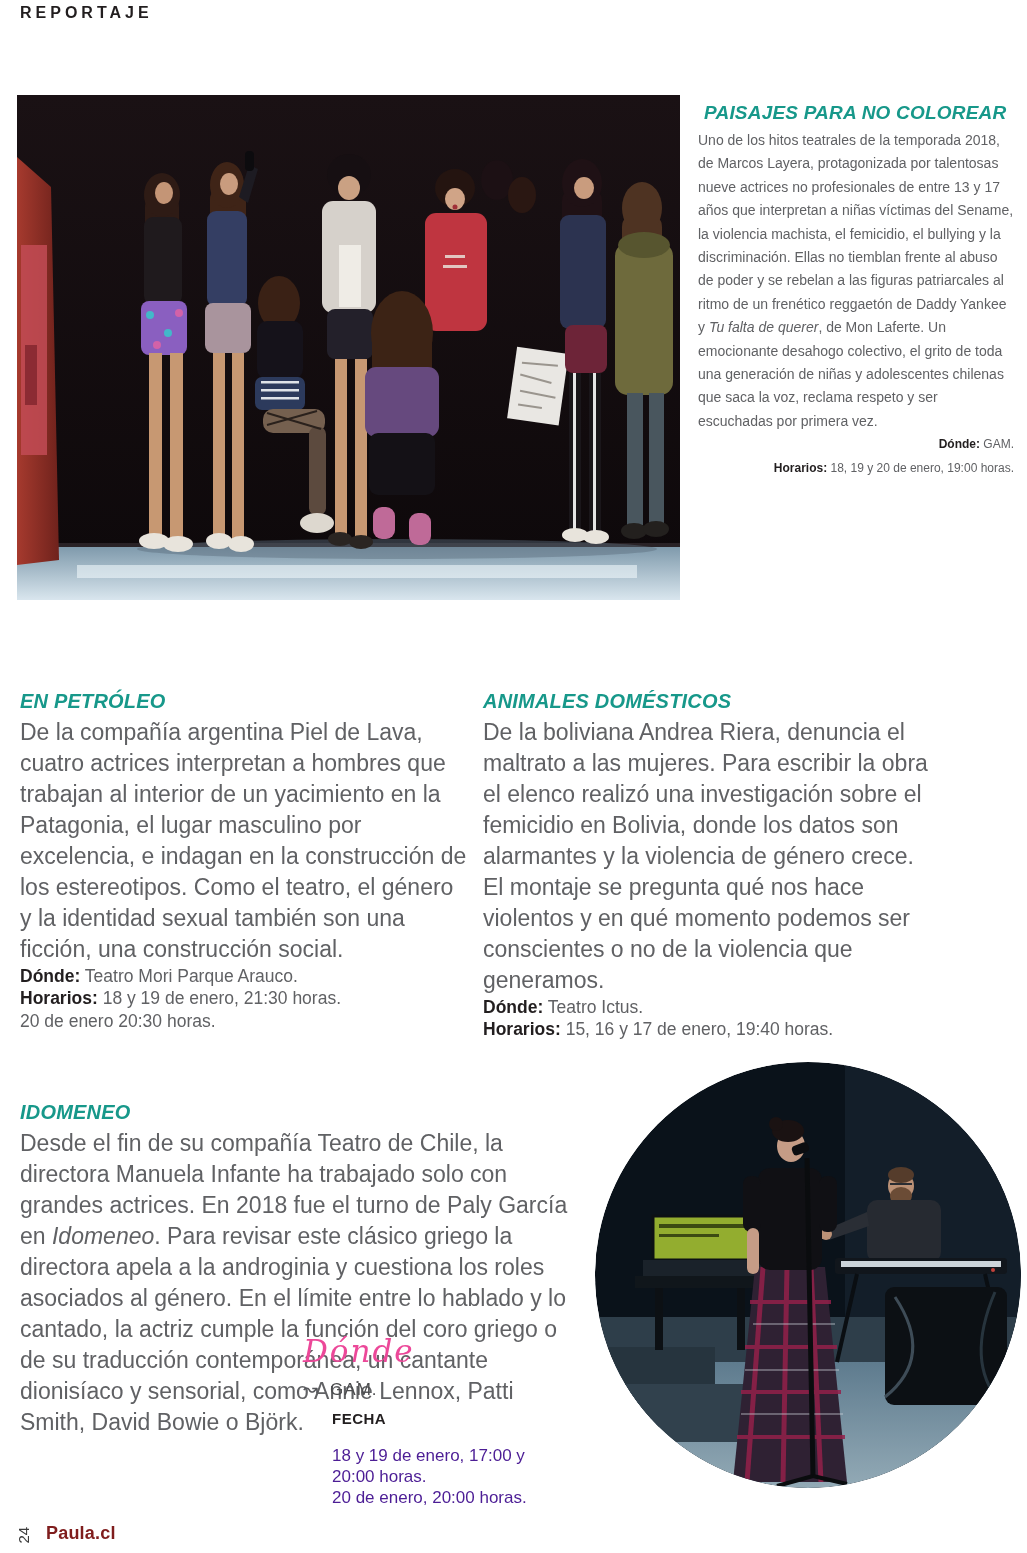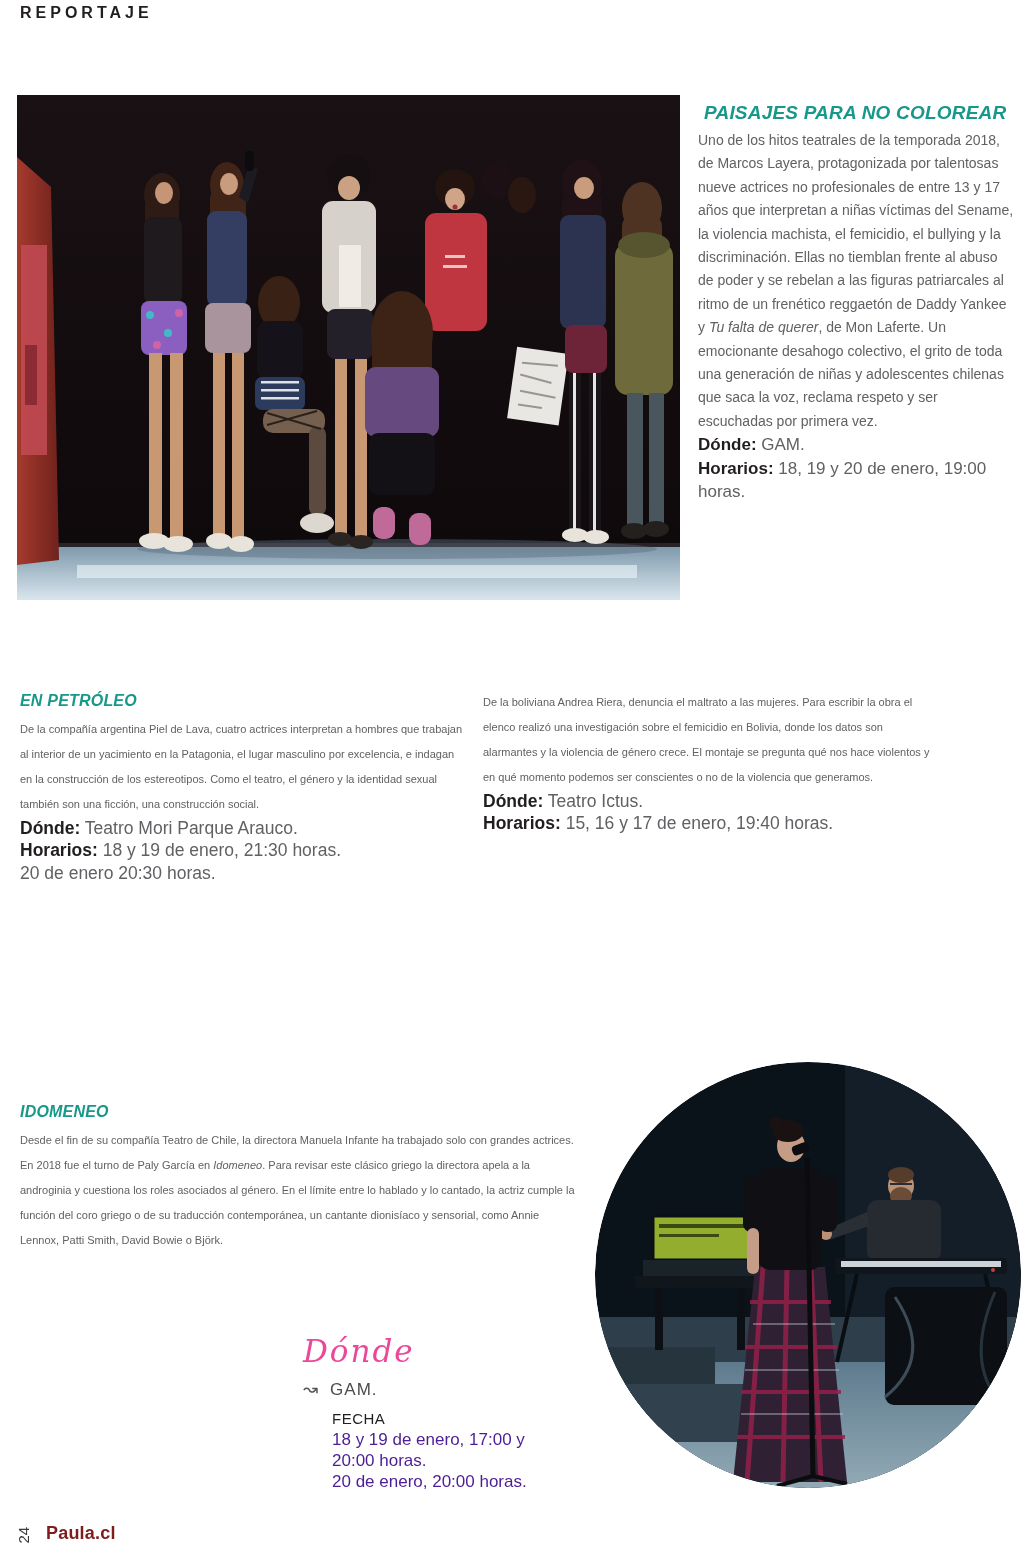--- a/index.html
+++ b/index.html
@@ -11,43 +11,43 @@
   .kicker{
     position:absolute;left:20px;top:4px;
     font-size:16px;font-weight:700;letter-spacing:4px;color:#221e1f;
   }
   .stage-photo{position:absolute;left:17px;top:95px;width:663px;height:505px;}
   .col-right{position:absolute;left:698px;top:102px;width:316px;}
   .col-mid-left{position:absolute;left:20px;top:690px;width:448px;}
   .col-mid-right{position:absolute;left:483px;top:690px;width:450px;}
   .sec-idomeneo{position:absolute;left:20px;top:1101px;width:558px;}
   h2.head{
-    margin:0 0 5px 0;font-size:16px;line-height:22px;
+    margin:0 0 5px 0;font-size:20px;line-height:22px;
     font-style:italic;font-weight:700;color:#17988a;letter-spacing:0.2px;
   }
   .col-right h2.head{font-size:19px;margin-left:6px;}
-  p.body{margin:0;font-size:11px;line-height:25px;font-weight:400;}
+  p.body{margin:0;font-size:23px;line-height:31px;font-weight:400;}
   .col-right p.body{font-size:14px;line-height:23.4px;}
   .meta{margin:0;font-size:17.5px;line-height:22.4px;}
-  .col-right .meta{font-size:17px;line-height:23.4px;}
+  .col-right .meta{font-size:12px;line-height:23.4px;text-align:right;}
   .meta b{color:#221e1f;font-weight:700;}
   .circle-photo{
     position:absolute;left:595px;top:1062px;width:426px;height:426px;
     border-radius:50%;overflow:hidden;
   }
   .donde-script{
     position:absolute;left:303px;top:1333px;
     font-family:"DejaVu Serif",serif;font-style:italic;
     font-size:31px;color:#ec4899;letter-spacing:2px;
   }
   .donde-line{position:absolute;left:303px;top:1378px;font-size:17px;color:#4b4c4e;}
   .donde-line .arrow{color:#55565a;font-size:18px;margin-right:12px;}
   .donde-line .place{letter-spacing:1px;}
   .fecha-block{position:absolute;left:332px;top:1410px;width:210px;}
-  .fecha-label{font-size:15px;font-weight:400;color:#221e1f;letter-spacing:0.5px;margin:0 0 2px 0;}
+  .fecha-label{font-size:15px;font-weight:700;color:#221e1f;letter-spacing:0.5px;margin:0 0 18px 0;}
   .fecha-line{font-size:17px;line-height:21px;color:#4c1d95;margin:0;}
   .footer-pagenum{
     position:absolute;left:2px;top:1520px;width:30px;height:33px;
   }
   .footer-pagenum span{
     display:block;transform:rotate(-90deg) translateY(6px);transform-origin:center;
     font-size:15px;color:#3a3a3a;
   }
   .footer-site{
     position:absolute;left:46px;top:1523px;
@@ -192,20 +192,21 @@
 
   <section class="col-mid-left">
     <h2 class="head">EN PETRÓLEO</h2>
     <p class="body">De la compañía argentina Piel de Lava, cuatro actrices interpretan a hombres que trabajan al interior de un yacimiento en la Patagonia, el lugar masculino por excelencia, e indagan en la construcción de los estereotipos. Como el teatro, el género y la identidad sexual también son una ficción, una construcción social.</p>
     <p class="meta"><b>Dónde:</b><span> Teatro Mori Parque Arauco.</span></p>
     <p class="meta"><b>Horarios:</b><span> 18 y 19 de enero, 21:30 horas.</span></p>
     <p class="meta">20 de enero 20:30 horas.</p>
   </section>
 
   <section class="col-mid-right">
+    <h2 class="head">ANIMALES DOMÉSTICOS</h2>
     <p class="body">De la boliviana Andrea Riera, denuncia el maltrato a las mujeres. Para escribir la obra el elenco realizó una investigación sobre el femicidio en Bolivia, donde los datos son alarmantes y la violencia de género crece. El montaje se pregunta qué nos hace violentos y en qué momento podemos ser conscientes o no de la violencia que generamos.</p>
     <p class="meta"><b>Dónde:</b><span> Teatro Ictus.</span></p>
     <p class="meta"><b>Horarios:</b><span> 15, 16 y 17 de enero, 19:40 horas.</span></p>
   </section>
 
   <section class="sec-idomeneo">
     <h2 class="head">IDOMENEO</h2>
     <p class="body"><span>Desde el fin de su compañía Teatro de Chile, la directora Manuela Infante ha trabajado solo con grandes actrices. En 2018 fue el turno de Paly García en </span><i>Idomeneo</i><span>. Para revisar este clásico griego la directora apela a la androginia y cuestiona los roles asociados al género. En el límite entre lo hablado y lo cantado, la actriz cumple la función del coro griego o de su traducción contemporánea, un cantante dionisíaco y sensorial, como Annie Lennox, Patti Smith, David Bowie o Björk.</span></p>
   </section>
 

